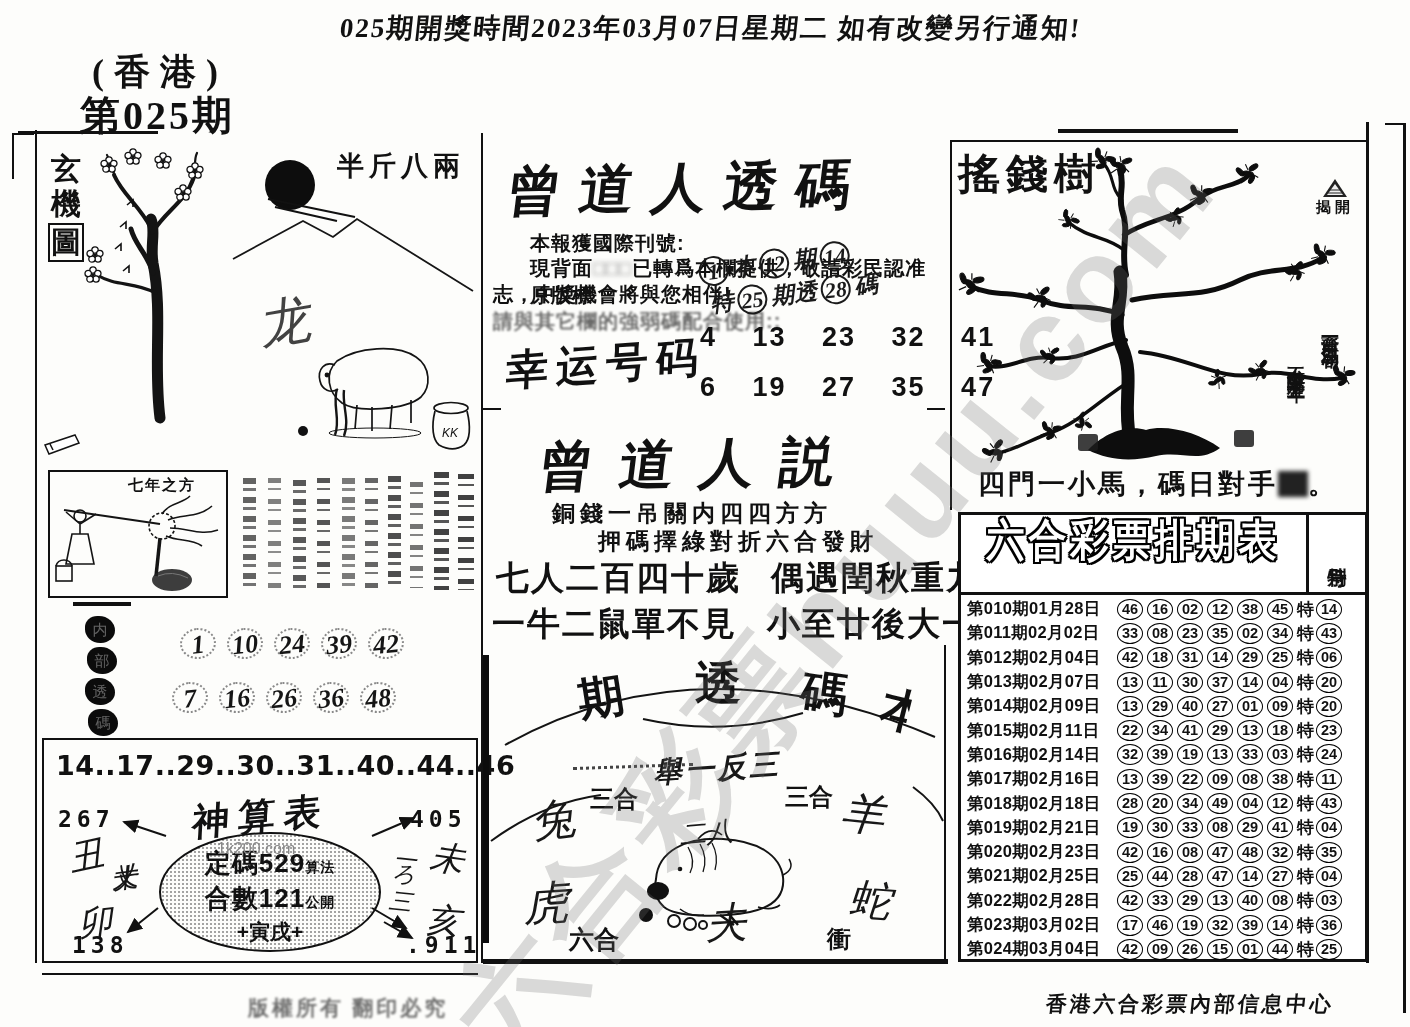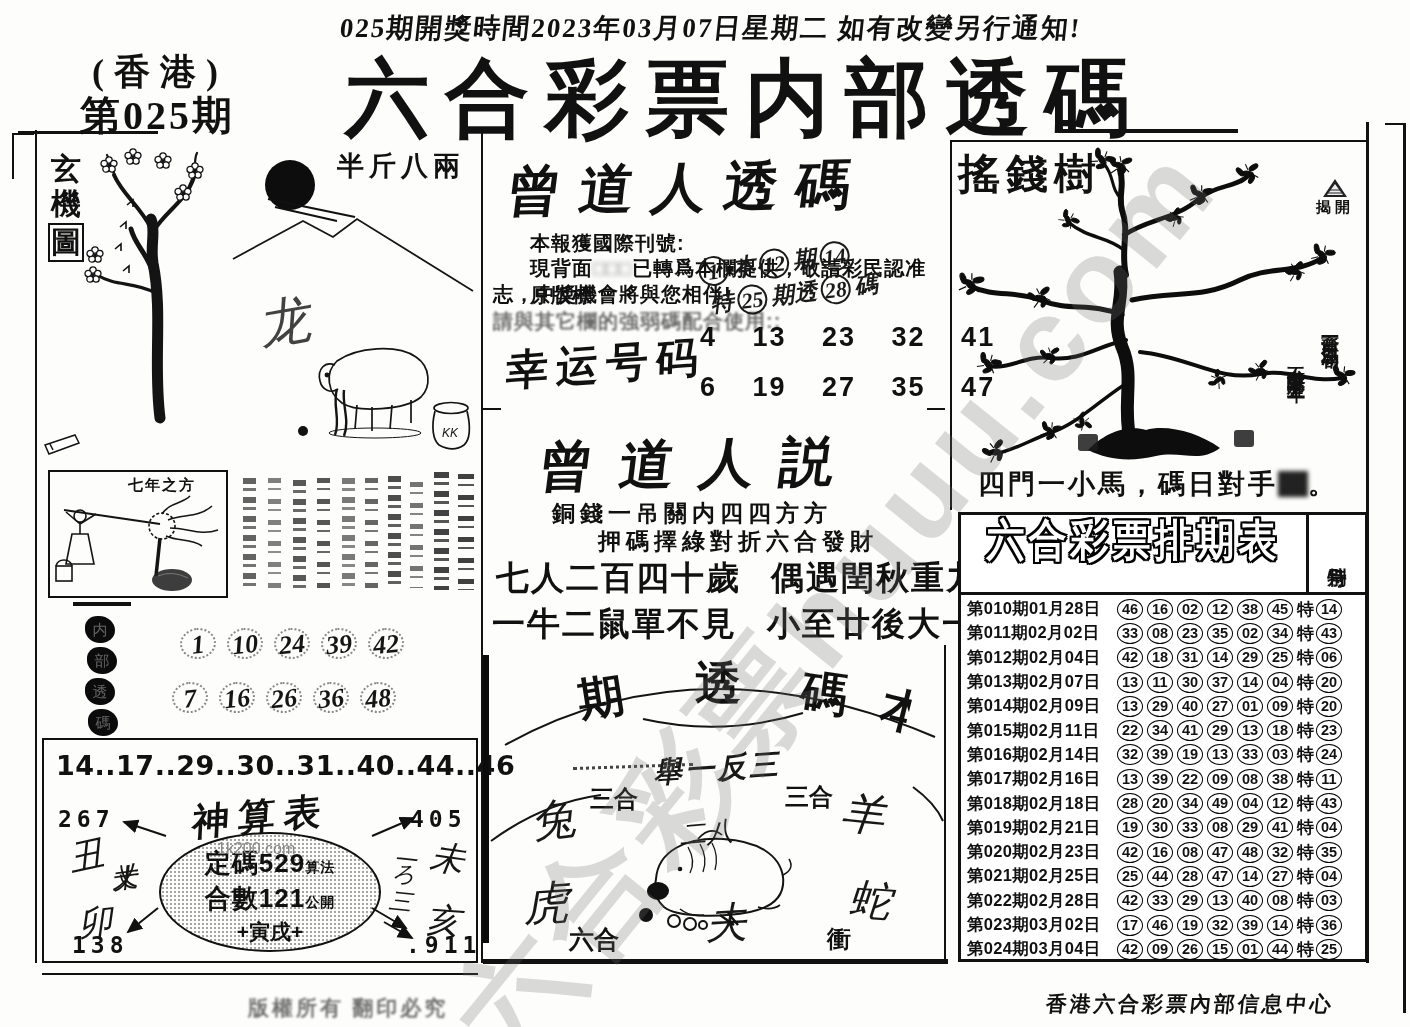--- a/index.html
+++ b/index.html
@@ -103,21 +103,20 @@
 </head>
 <body>
 
 <div id="page">
 
   <div class="watermark">六合彩票huuu.com</div>
 
   <div class="abs notice" style="left:340px; top:10px;">025期開獎時間2023年03月07日星期二 如有改變另行通知!</div>
   <div class="abs region" style="left:92px; top:48px;">(香港)</div>
   <div class="abs issue" style="left:80px; top:88px;">第025期</div>
-  <div class="abs main-title" style="left:345px; top:42px;">六合彩票内部透碼</div>
   <div class="hline" style="left:18px; top:131px; width:140px; height:3px;"></div>
   <div class="hline" style="left:1058px; top:129px; width:180px; height:3.5px;"></div>
 
   <div class="hline" style="left:12px; top:133px; width:22px; height:2px;"></div>
   <div class="vline" style="left:12px; top:133px; width:2px; height:46px;"></div>
   <div class="vline" style="left:35px; top:130px; width:2px; height:833px;"></div>
   <div class="vline" style="left:481px; top:133px; width:2px; height:830px;"></div>
   <div class="vline" style="left:944px; top:645px; width:2px; height:318px;"></div>
   <div class="hline" style="left:1385px; top:123px; width:21px; height:2px;"></div>
   <div class="vline" style="left:1403px; top:123px; width:3px; height:890px;"></div>

